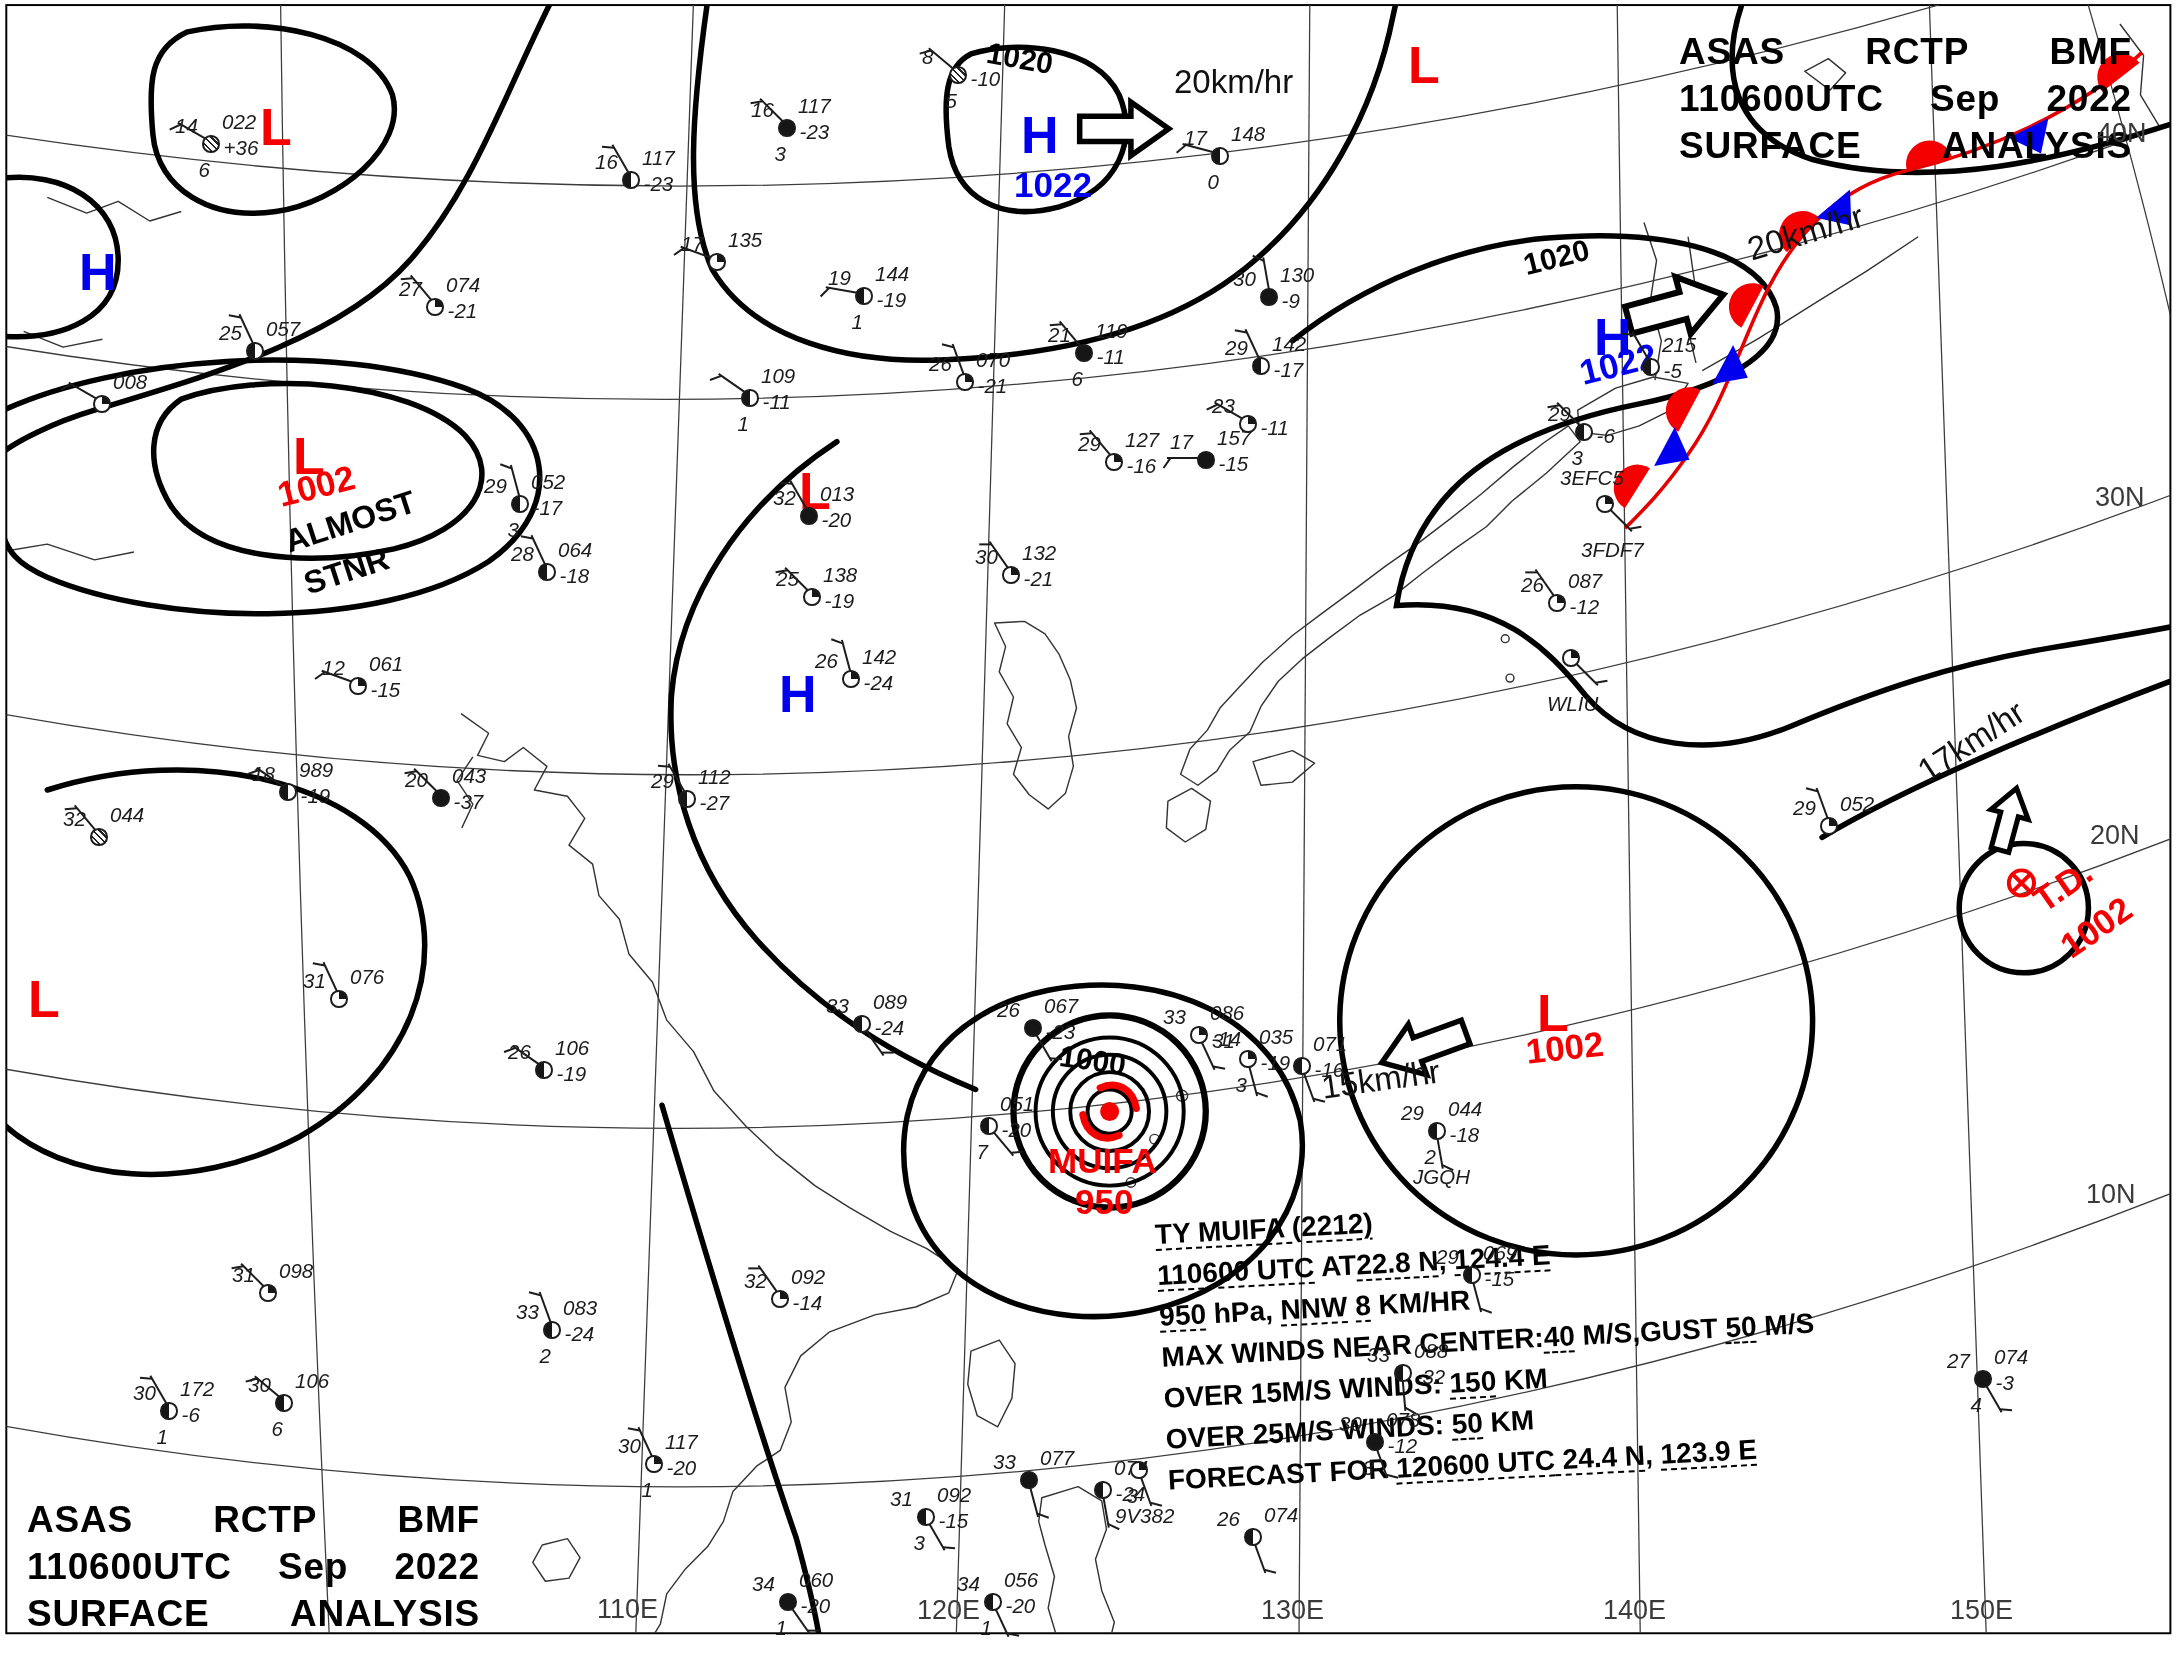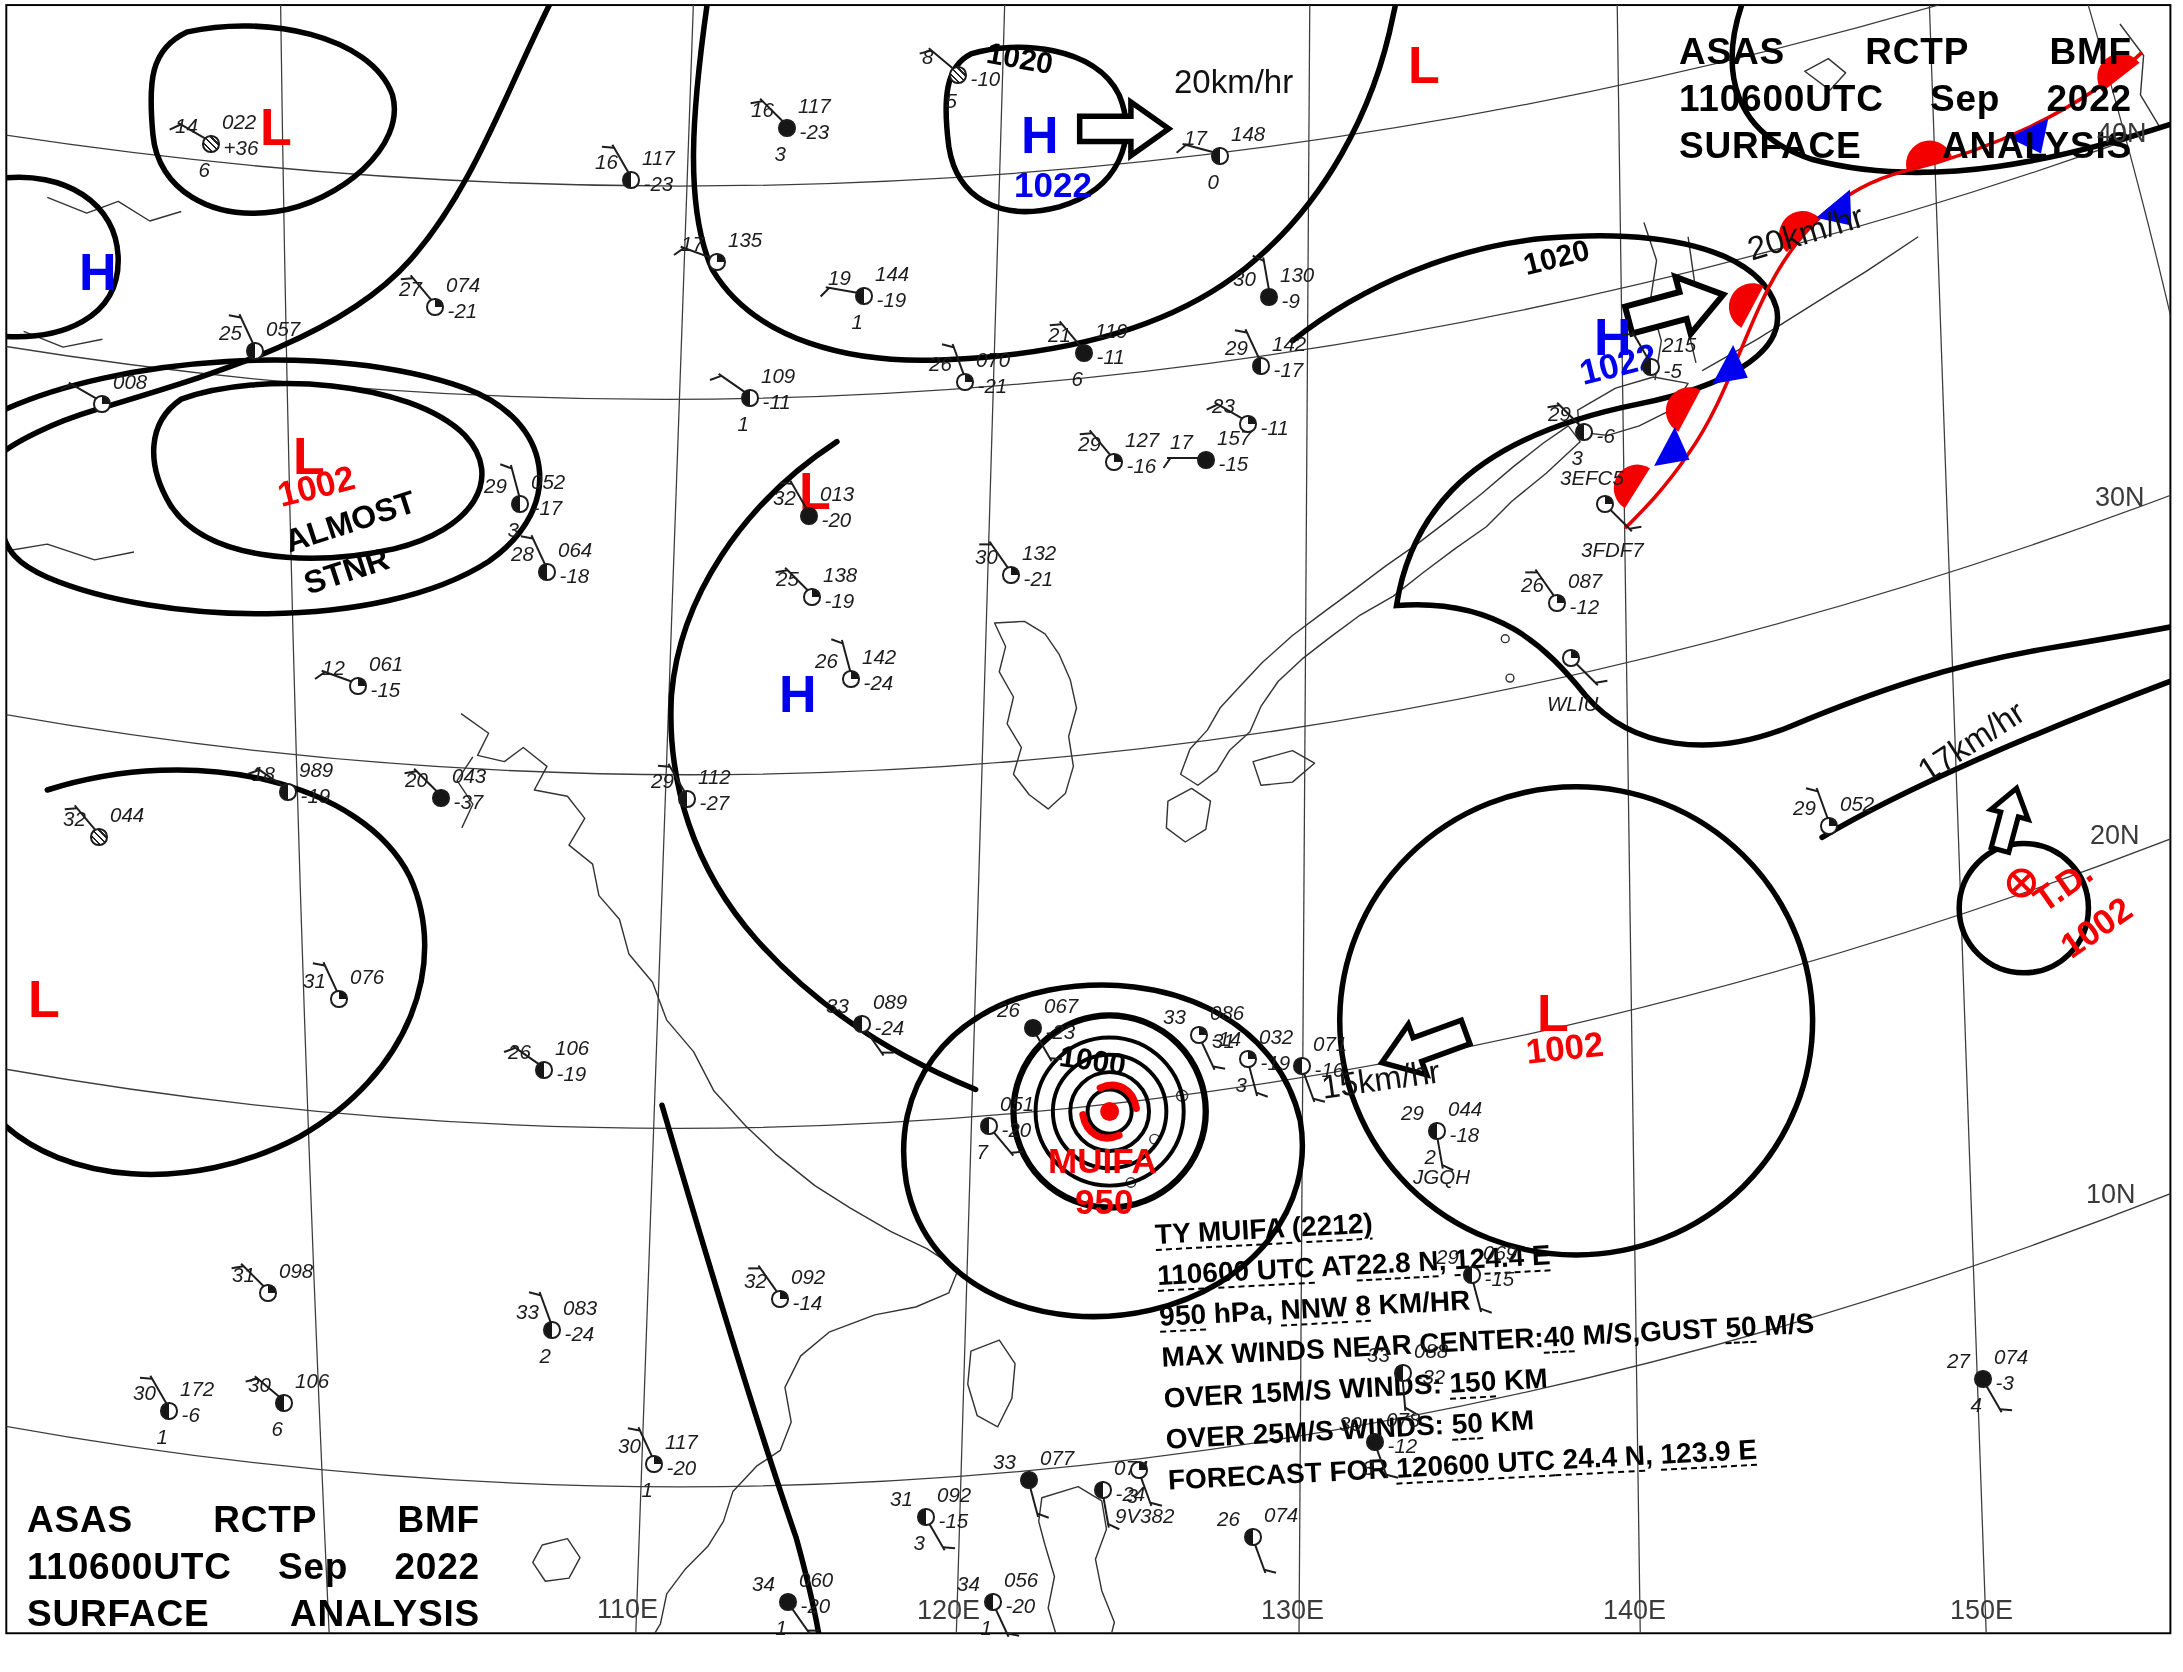--- a/index.html
+++ b/index.html
@@ -568,21 +568,21 @@
         <span class="st-t">29</span>
         <span class="st-p">044</span>
         <span class="st-d">-18</span>
         <span class="st-e">2</span>
         <span class="st-cs">JGQH</span>
       </div>
       <div class="st" style="left: 1248px; top: 1059px;">
         <div class="st-b" style="transform: rotate(75deg);"></div>
         <div class="st-c f2"></div>
         <span class="st-t">31</span>
-        <span class="st-p">032</span>
+        <span class="st-p">035</span>
         <span class="st-d">-19</span>
         <span class="st-e">3</span>
       </div>
       <div class="st" style="left: 1302px; top: 1066px;">
         <div class="st-b" style="transform: rotate(70deg);"></div>
         <div class="st-c f1"></div>
         <span class="st-p">071</span>
         <span class="st-d">-16</span>
       </div>
       <div class="st" style="left: 1199px; top: 1035px;">

